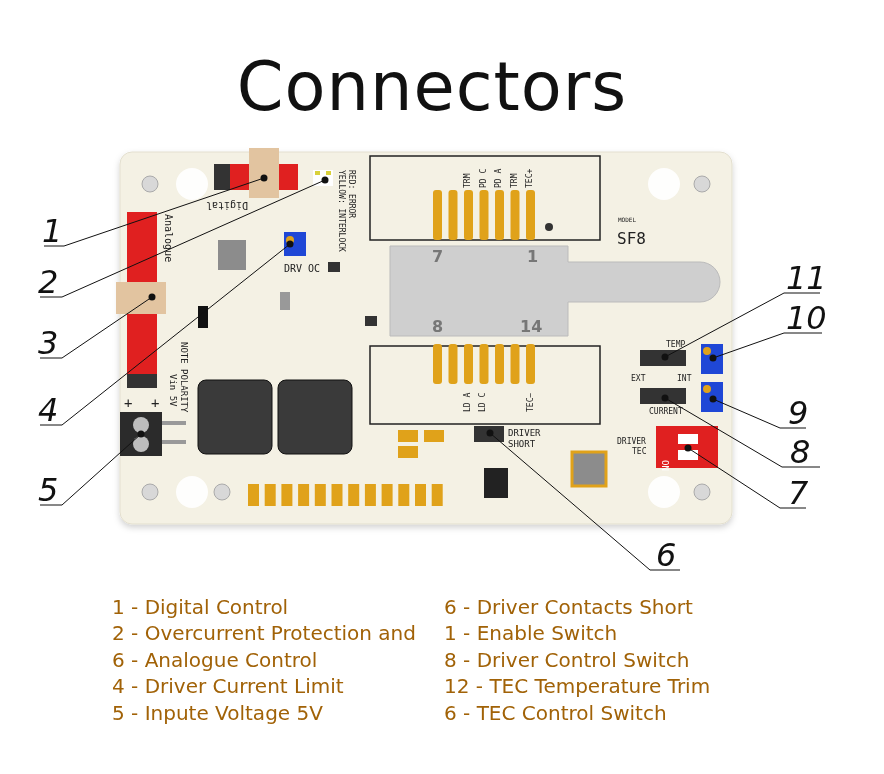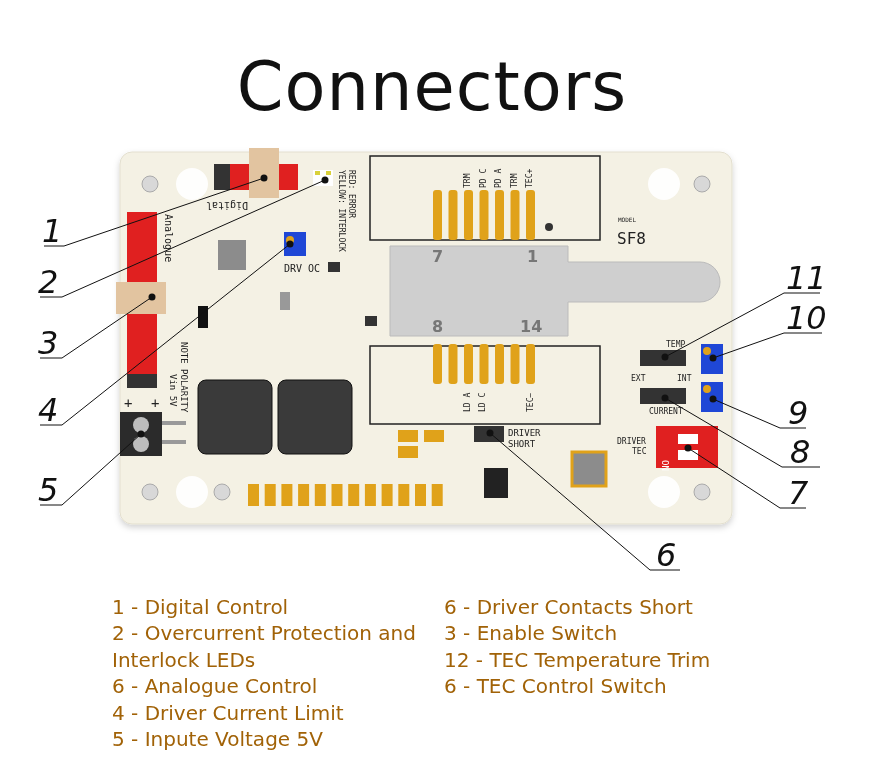--- a/index.html
+++ b/index.html
@@ -211,23 +211,23 @@
   <text class="callout-num" x="788" y="504">7</text>
   <text class="callout-num" x="790" y="463">8</text>
   <text class="callout-num" x="788" y="424">9</text>
   <text class="callout-num" x="786" y="329">10</text>
   <text class="callout-num" x="786" y="289">11</text>
 </svg>
 
 <div class="legend left">
   <div>1 - Digital Control</div>
   <div>2 - Overcurrent Protection and</div>
-  <div>Interlock LEDs</div>
   <div>6 - Analogue Control</div>
   <div>4 - Driver Current Limit</div>
   <div>5 - Inpute Voltage 5V</div>
 </div>
 <div class="legend right">
   <div>6 - Driver Contacts Short</div>
-  <div>3 - Enable Switch</div>
+  <div>1 - Enable Switch</div>
+  <div>8 - Driver Control Switch</div>
   <div>12 - TEC Temperature Trim</div>
   <div>6 - TEC Control Switch</div>
 </div>
 
 </body></html>

